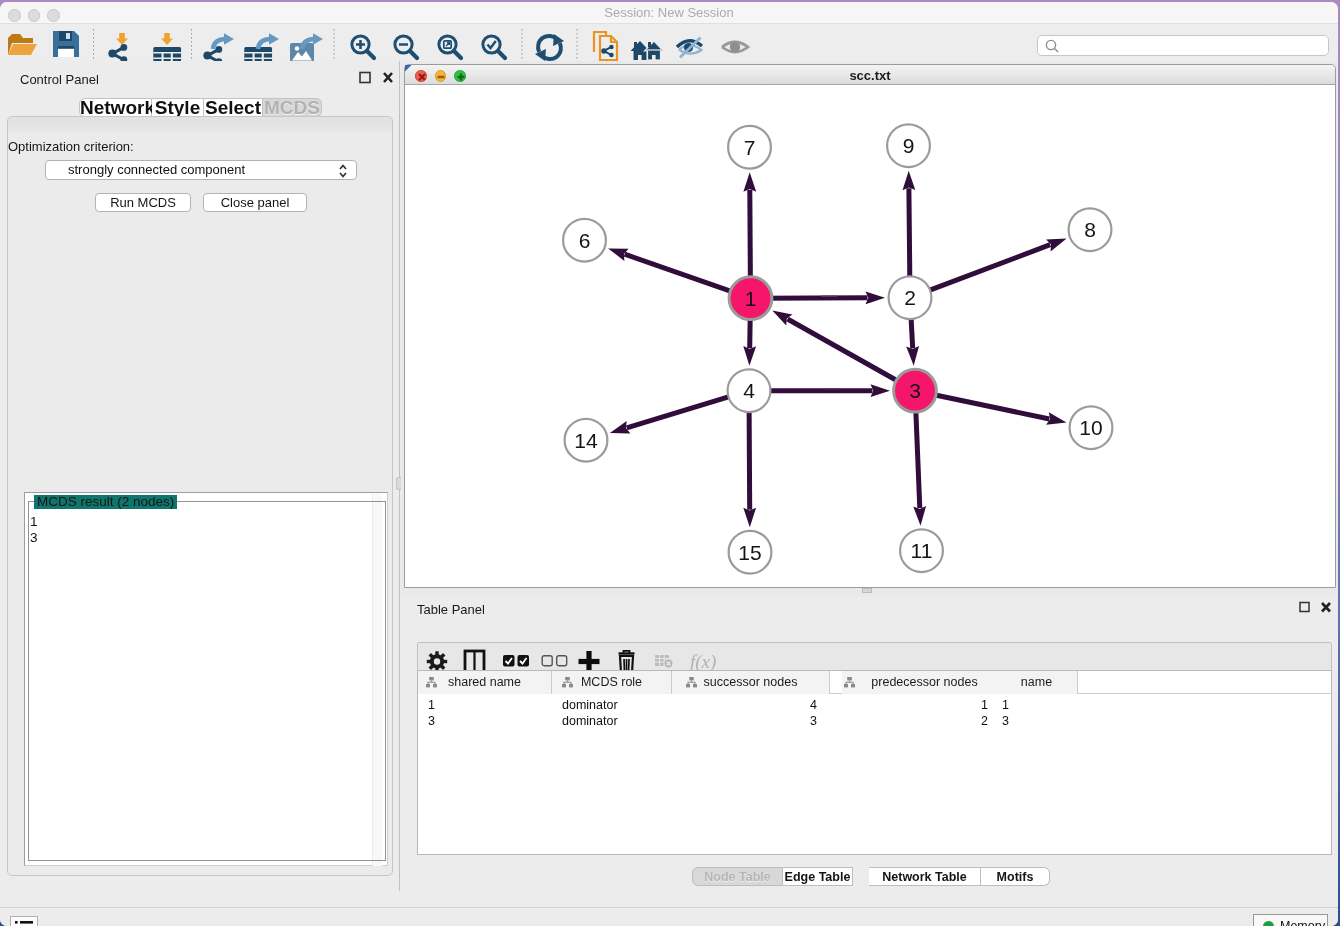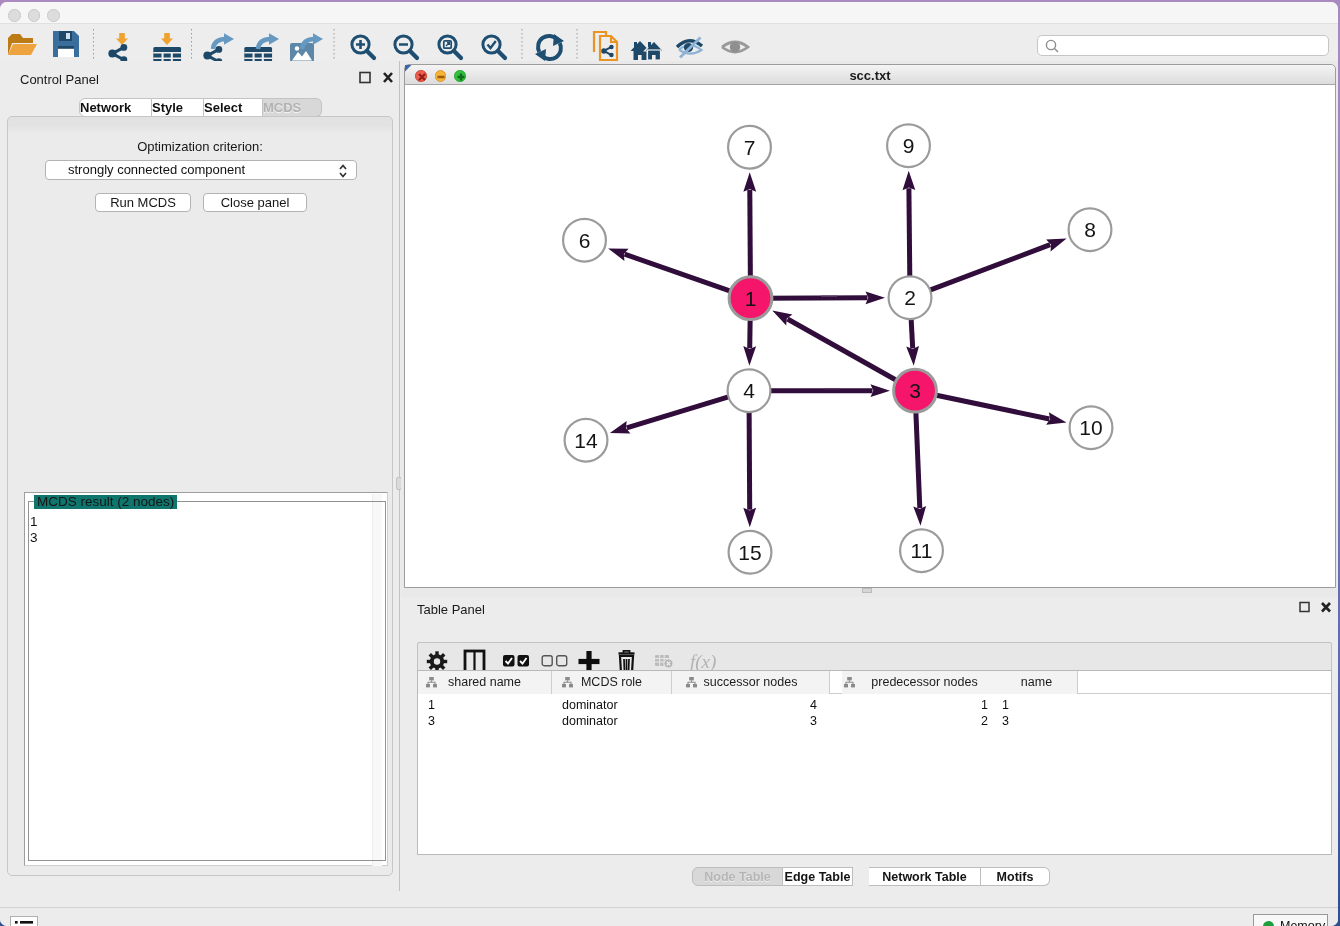--- a/index.html
+++ b/index.html
@@ -6,23 +6,23 @@
 #win {position:absolute;left:0;top:2px;width:1338px;height:924px;background:#ececec;border-radius:7px 7px 7px 7px;overflow:hidden;}
 .abs {position:absolute;}
 #titlebar {position:absolute;left:0;top:0;width:100%;height:21px;background:#f6f6f6;}
 .tl {position:absolute;top:7px;width:12.5px;height:12.5px;border-radius:50%;background:#dcdcdc;border:1px solid #c9c9c9;}
 #wtitle {position:absolute;top:3px;left:0;width:100%;text-align:center;font-size:13px;color:#ababab;}
 #toolbar {position:absolute;left:0;top:21px;width:100%;height:39px;background:#ededed;border-top:1px solid #e0e0e0;border-bottom:1px solid #cdcdcd;}
 #search {position:absolute;left:1037px;top:11px;width:292px;height:21px;background:#fff;border:1px solid #c6c6c6;border-radius:5px;}
 #main {position:absolute;left:0;top:59px;width:100%;height:833px;background:#ececec;}
 #cpanel {position:absolute;left:0;top:0;width:400px;height:830px;background:#ececec;border-right:1px solid #c2c2c2;}
 .ptitle {font-size:13px;color:#1a1a1a;}
-.tab {position:absolute;top:37px;height:19px;background:#fff;border:1px solid #c3c3c3;border-left:none;font-size:13px;font-weight:700;color:#111;line-height:18px;}
+.tab {position:absolute;top:37px;height:19px;background:#fff;border:1px solid #c3c3c3;border-left:none;font-size:19px;font-weight:700;color:#111;text-align:center;line-height:18px;}
 #cbody {position:absolute;left:7px;top:55px;width:386px;height:760px;background:#ebebeb;border:1px solid #c6c6c6;border-radius:5px;background:linear-gradient(180deg,#e2e2e2 0,#e2e2e2 8px,#ebebeb 16px,#ebebeb 100%);}
-#optlabel {position:absolute;left:0;top:22px;width:100%;text-align:center;font-size:13px;font-weight:400;color:#161616;}
+#optlabel {position:absolute;left:0;top:22px;width:100%;text-align:left;font-size:13px;font-weight:400;color:#161616;}
 #dropdown {position:absolute;left:37px;top:43px;width:312px;height:20px;background:#fff;border:1px solid #b3b3b3;border-radius:4px;font-size:13px;color:#111;line-height:18px;padding-left:22px;}
 .btn {position:absolute;top:76px;height:19px;background:#fff;border:1px solid #b3b3b3;border-radius:4px;font-size:13px;font-weight:400;color:#161616;text-align:center;line-height:17px;}
 #mcdswhite {position:absolute;left:16px;top:375px;width:364px;height:374px;background:#fff;border:1px solid #9e9e9e;border-right-color:#cfcfcf;border-bottom-color:#cfcfcf;}
 #mcdsborder {position:absolute;left:3px;top:8px;width:358px;height:360px;border:1px solid #929292;}
 #mcdslabel {position:absolute;left:5px;top:-7px;background:#0f766e;padding:0 3px;font-size:13.5px;color:#161616;line-height:14px;}
 #mcdstext {position:absolute;left:5px;top:21px;font-size:13.5px;color:#111;line-height:15.5px;}
 #scrollstrip {position:absolute;right:5px;top:1px;width:10px;height:372px;background:#f8f8f8;border-left:1px solid #ececec;}
 #rside {position:absolute;left:401px;top:0;width:937px;height:830px;background:#e9e9e9;}
 #netwin {position:absolute;left:3px;top:3px;width:932px;height:524px;border:1px solid #9c9c9c;border-radius:5px 5px 0 0;background:#fff;}
 #nettitle {position:absolute;left:0;top:0;width:100%;height:20px;background:linear-gradient(180deg,#f4f4f4,#dcdcdc);border-bottom:1px solid #a5a5a5;border-radius:5px 5px 0 0;}
@@ -38,20 +38,21 @@
 .btab {position:absolute;top:270px;height:19px;background:#fff;border:1px solid #bdbdbd;border-left:none;font-size:12.5px;font-weight:700;color:#141414;text-align:center;line-height:18px;}
 #statusbar {position:absolute;left:0;top:888px;width:100%;height:36px;background:#ececec;border-top:1px solid #d2d2d2;margin-top:17px;}
 #listbtn {position:absolute;left:10px;top:8px;width:28px;height:20px;background:#fdfdfd;border:1px solid #b0b0b0;}
 #membtn {position:absolute;right:10px;top:6px;width:75px;height:23px;background:#f8f8f8;border:1px solid #989898;font-size:12.5px;color:#111;}
 </style></head><body>
 <div id="win">
  <div id="titlebar">
   <div class="tl" style="left:8px"></div>
       <div class="tl" style="left:27.5px"></div>
       <div class="tl" style="left:47px"></div>
+  <div id="wtitle">Session: New Session</div>
  </div>
  <div id="toolbar">
   <svg class="abs" style="left:0;top:0" width="1030" height="40" viewBox="0 0 1030 40">
 
    <g transform="translate(8,33)">
           <path d="M0,-2 L0,-19 L4,-23 L12,-23 L15,-19 L25,-19 L25,-14 L4,-14 Z" fill="#bd7b15"></path>
    <path d="M0,-2 L5,-13 L29,-13 L23,-2 Z" fill="#eda33e"></path>
         </g>
 
    <g transform="translate(53,33)">

